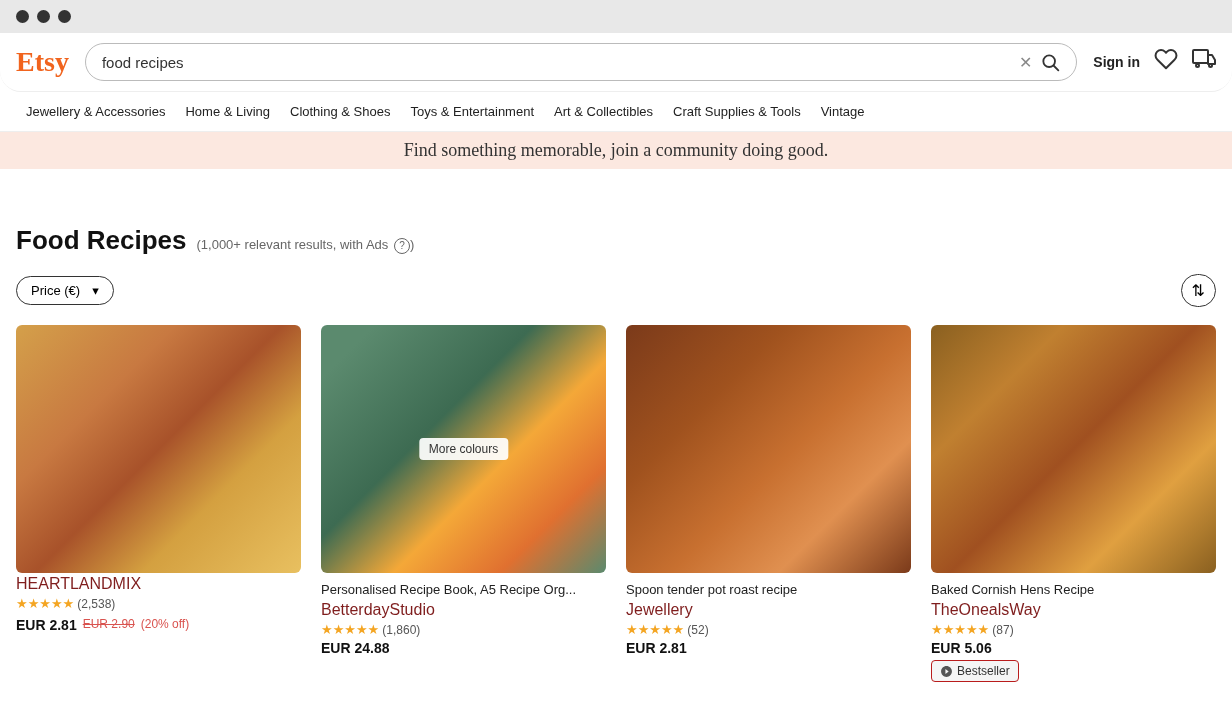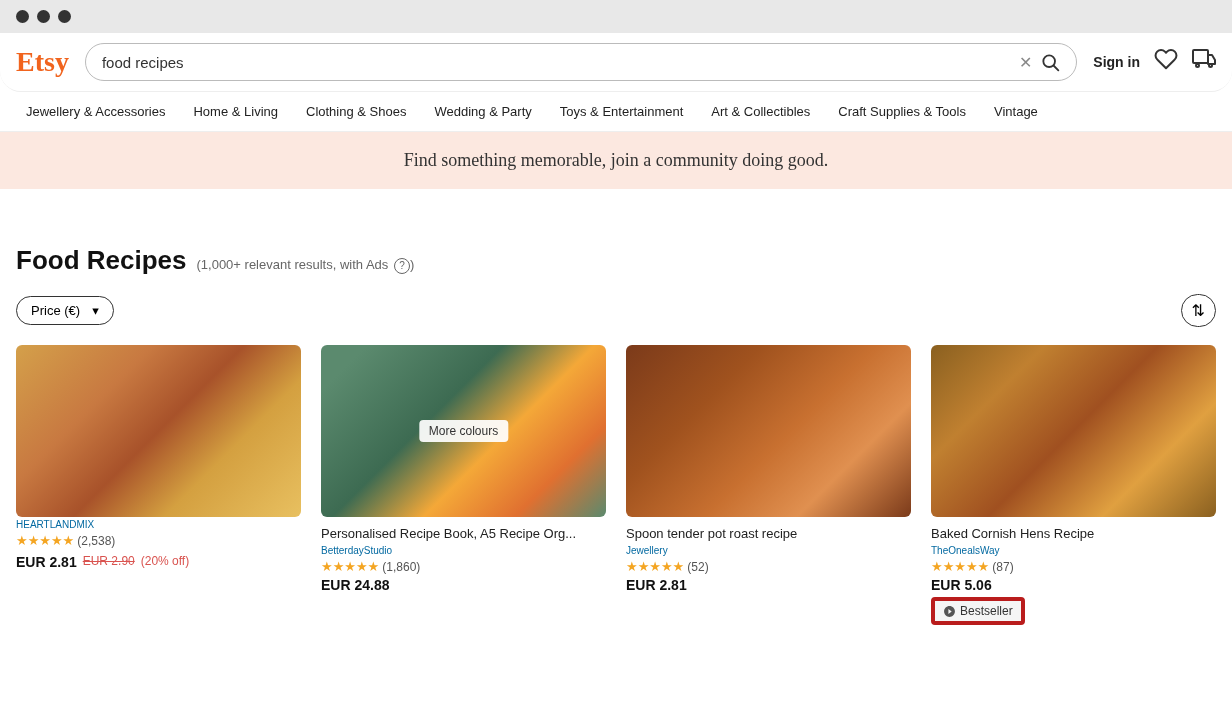--- a/index.html
+++ b/index.html
@@ -14,51 +14,51 @@
     .logo { font-size: 28px; font-weight: bold; color: #f1641e; font-family: serif; cursor: pointer; flex-shrink: 0; }
     .search-bar { flex: 1; display: flex; align-items: center; border: 1.5px solid #bbb; border-radius: 999px; padding: 8px 16px; gap: 8px; background: #fff; }
     .search-input { border: none; outline: none; flex: 1; font-size: 15px; color: #333; background: transparent; }
     .search-clear { color: #888; cursor: pointer; font-size: 16px; display: flex; align-items: center; }
     .search-icon-btn { color: #333; cursor: pointer; font-size: 18px; display: flex; align-items: center; }
     .header-actions { display: flex; align-items: center; gap: 14px; flex-shrink: 0; }
     .header-sign-in { font-size: 14px; font-weight: 600; cursor: pointer; }
     .header-icon { font-size: 22px; cursor: pointer; }
 
     
-    .nav { display: flex; align-items: center; padding: 0 16px; border-bottom: 1px solid #eee; overflow: hidden; gap: 8px; }
+    .nav { display: flex; align-items: center; padding: 0 16px; border-bottom: 1px solid #eee; overflow: hidden; }
     .nav-item { font-size: 13px; color: #222; padding: 12px 10px; white-space: nowrap; cursor: pointer; }
 
     
-    .banner { background: #fce8e0; text-align: center; padding: 18px; font-size: 18px; color: #333; font-family: Georgia, serif; }
+    .banner { background: #fce8e0; text-align: center; padding: 8px; font-size: 18px; color: #333; font-family: Georgia, serif; }
 
     
     .main { padding: 20px 16px; }
     .page-title-row { display: flex; align-items: baseline; gap: 10px; margin-bottom: 18px; }
     .page-title { font-size: 26px; font-weight: bold; color: #111; }
     .page-subtitle { font-size: 13px; color: #666; margin-top: 48px; }
     .help-circle { display: inline-flex; align-items: center; justify-content: center; width: 16px; height: 16px; border-radius: 50%; border: 1.5px solid #666; font-size: 10px; color: #666; cursor: pointer; margin-left: 2px; }
 
     
     .filters-row { display: flex; align-items: center; justify-content: space-between; margin-bottom: 18px; }
     .filter-btn { border: 1.5px solid #333; border-radius: 999px; padding: 6px 14px; font-size: 13px; cursor: pointer; background: #fff; display: flex; align-items: center; gap: 12px; }
     .sort-btn { border: 1.5px solid #333; border-radius: 999px; padding: 6px 10px; font-size: 16px; cursor: pointer; background: #fff; display: flex; align-items: center; }
 
     
     .products-grid { display: grid; grid-template-columns: repeat(4, 1fr); gap: 20px; }
     .product-card { cursor: pointer; }
-    .product-img-placeholder { width: 100%; height: 172px; border-radius: 6px; position: relative; overflow: hidden; }
+    .product-img-placeholder { width: 100%; height: 248px; border-radius: 6px; position: relative; overflow: hidden; }
     .more-colours-badge { position: absolute; top: 50%; left: 50%; transform: translate(-50%, -50%); background: rgba(255,255,255,0.92); font-size: 12px; color: #333; padding: 4px 10px; border-radius: 4px; white-space: nowrap; }
     .product-title { font-size: 13px; color: #222; margin-top: 8px; line-height: 1.4; }
-    .product-shop { font-size: 10px; color: #0369a1; margin-top: 2px; }
+    .product-shop { font-size: 16px; color: #7f1d1d; margin-top: 2px; }
     .stars { color: #f4a522; font-size: 13px; display: flex; align-items: center; gap: 3px; margin-top: 3px; }
     .stars-count { color: #555; font-size: 12px; }
     .product-price { font-size: 14px; font-weight: bold; color: #111; margin-top: 3px; }
     .product-original-price { font-size: 12px; color: #d9534f; text-decoration: line-through; }
     .product-discount { font-size: 12px; color: #d9534f; }
-    .bestseller-badge { display: inline-flex; align-items: center; gap: 4px; background: #f5f5f5; border: 4px solid #b91c1c; border-radius: 4px; padding: 3px 8px; font-size: 12px; color: #333; margin-top: 4px; }
+    .bestseller-badge { display: inline-flex; align-items: center; gap: 4px; background: #f5f5f5; border: 1px solid #b91c1c; border-radius: 4px; padding: 3px 8px; font-size: 12px; color: #333; margin-top: 4px; }
 
     
     .food-img-1 { background: linear-gradient(135deg, #d4a04a 0%, #c87941 30%, #a8522a 50%, #d4a040 70%, #e8c060 100%); }
     .food-img-2 { background: linear-gradient(135deg, #5b8a6e 10%, #3d6b52 40%, #f4a838 60%, #e07030 80%, #5b8a6e 100%); }
     .food-img-3 { background: linear-gradient(135deg, #7b3a1a 0%, #a0521e 30%, #c87030 55%, #e09050 75%, #7b3a1a 100%); }
     .food-img-4 { background: linear-gradient(135deg, #8a6020 0%, #c08030 25%, #a05020 50%, #e0a040 75%, #8a6020 100%); }
   </style>
 </head>
 <body>
 
@@ -95,21 +95,20 @@
         <circle cx="18.5" cy="18.5" r="1.5"></circle>
       </svg>
     </span>
   </div>
 </div>
 
 <div class="nav">
   <span class="nav-item">Jewellery &amp; Accessories</span>
   <span class="nav-item">Home &amp; Living</span>
   <span class="nav-item">Clothing &amp; Shoes</span>
-  <span class="nav-item">Wedding &amp; Party</span>
   <span class="nav-item">Toys &amp; Entertainment</span>
   <span class="nav-item">Art &amp; Collectibles</span>
   <span class="nav-item">Craft Supplies &amp; Tools</span>
   <span class="nav-item">Vintage</span>
 </div>
 
 <div class="banner">
   <span>Find something memorable, join a community doing good.</span>
 </div>
 

